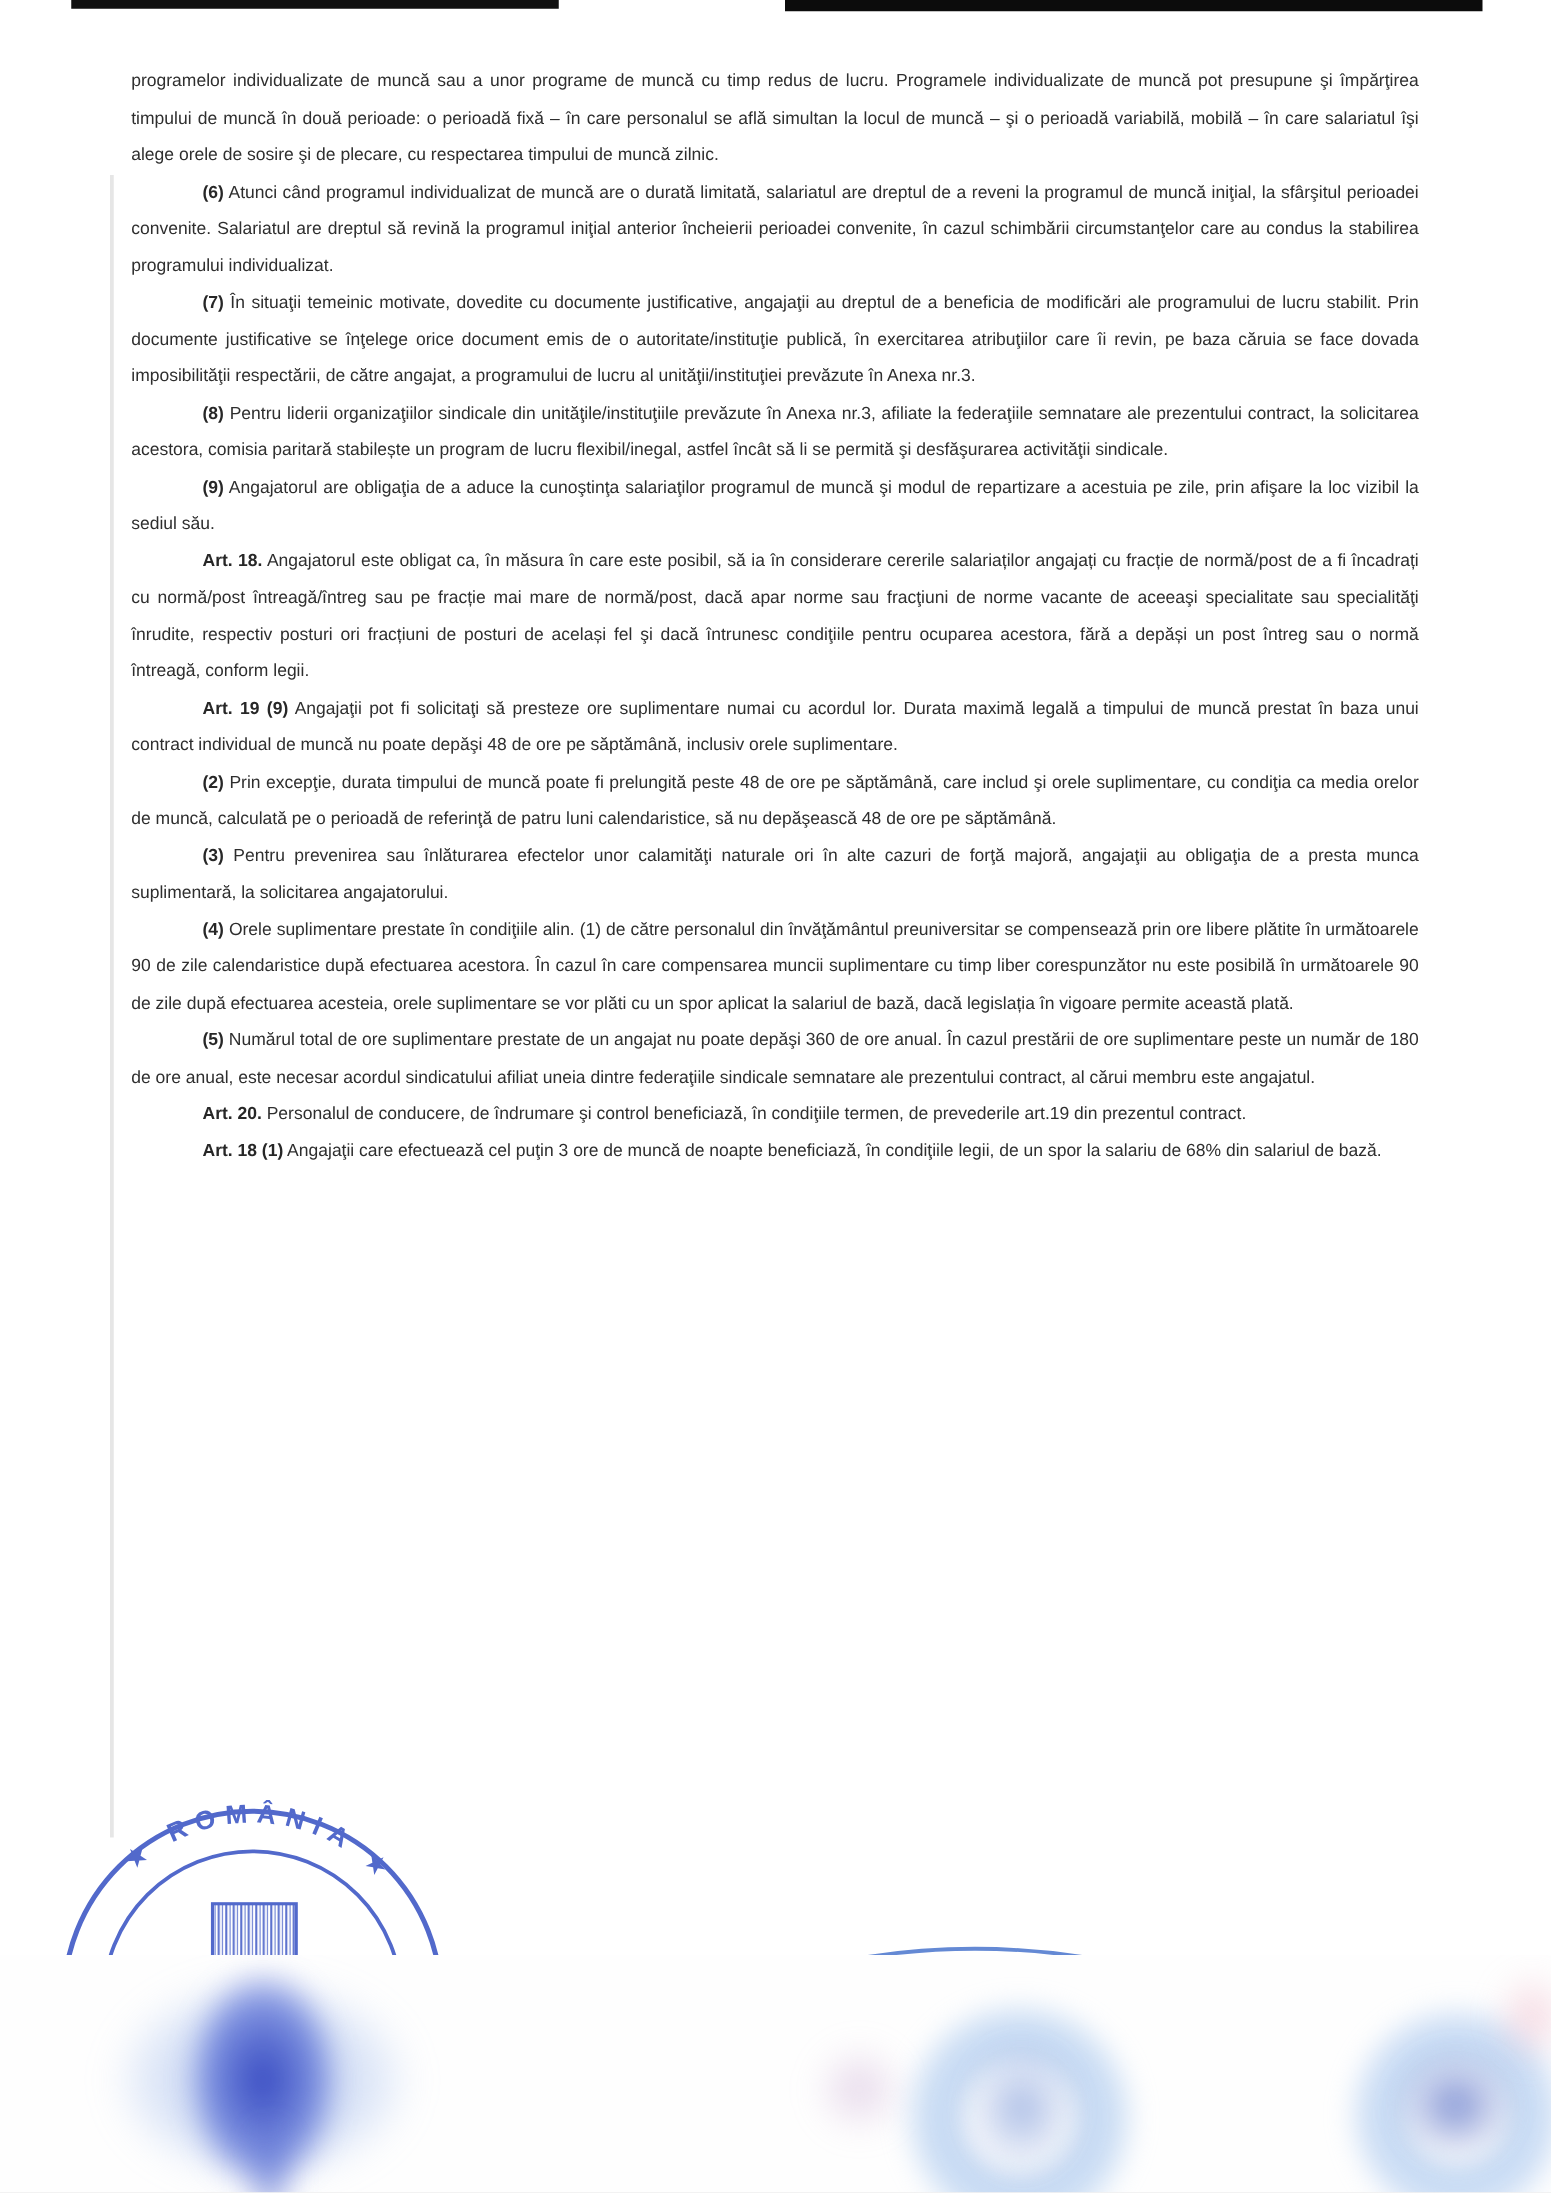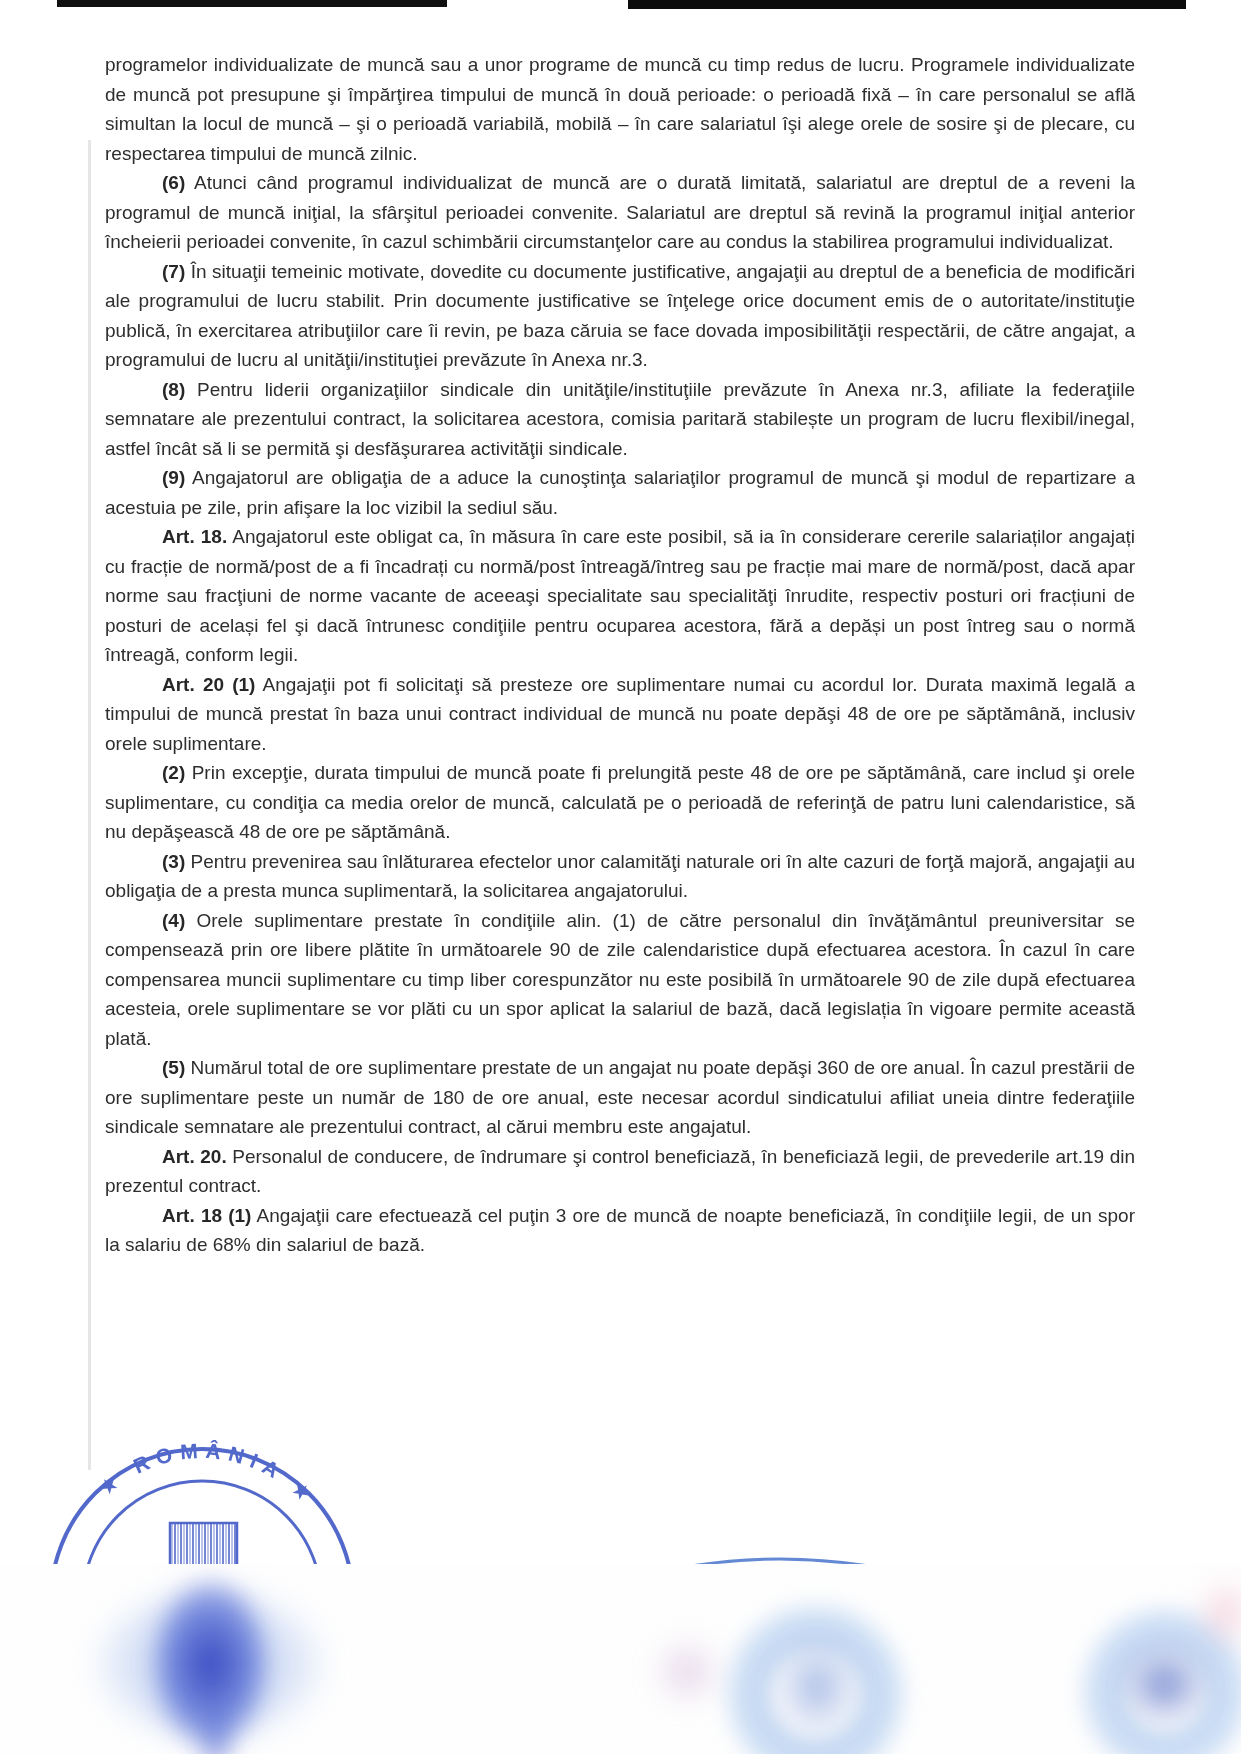--- a/index.html
+++ b/index.html
@@ -12,21 +12,21 @@
     font-family:"Liberation Sans","DejaVu Sans",sans-serif;
   }
   
   .scan-bar{position:absolute;top:0;background:#101010;}
   .scan-bar.left{left:57px;width:390px;height:7px;}
   .scan-bar.right{left:628px;width:558px;height:9px;background:#0c0c0c;}
   .scan-line{position:absolute;left:88px;top:140px;width:3px;height:1330px;background:#d9d9d9;opacity:.65;}
   
   .doc-body{
     position:absolute;left:105px;top:50px;width:1030px;
-    font-size:19px;line-height:29.5px;color:#2e2e2e;
+    font-size:14px;line-height:29.5px;color:#2e2e2e;
     text-align:justify;z-index:2;
   }
   .doc-body p{margin:0;text-indent:57px;}
   .doc-body p.no-indent{text-indent:0;}
   .doc-body b{font-weight:bold;color:#272727;}
   
   .stamp-svg{position:absolute;z-index:3;opacity:.88;pointer-events:none;}
   
   .blur-band{
     position:absolute;left:0;top:1564px;width:1241px;height:190px;
@@ -70,26 +70,26 @@
   <div class="scan-bar right"></div>
   <div class="scan-line"></div>
 
   <div class="doc-body">
       <p class="no-indent"><b></b><span>programelor individualizate de muncă sau a unor programe de muncă cu timp redus de lucru. Programele individualizate de muncă pot presupune şi împărţirea timpului de muncă în două perioade: o perioadă fixă – în care personalul se află simultan la locul de muncă – şi o perioadă variabilă, mobilă – în care salariatul îşi alege orele de sosire şi de plecare, cu respectarea timpului de muncă zilnic.</span></p>
       <p><b>(6)</b><span> Atunci când programul individualizat de muncă are o durată limitată, salariatul are dreptul de a reveni la programul de muncă iniţial, la sfârşitul perioadei convenite. Salariatul are dreptul să revină la programul iniţial anterior încheierii perioadei convenite, în cazul schimbării circumstanţelor care au condus la stabilirea programului individualizat.</span></p>
       <p><b>(7)</b><span> În situaţii temeinic motivate, dovedite cu documente justificative, angajaţii au dreptul de a beneficia de modificări ale programului de lucru stabilit. Prin documente justificative se înţelege orice document emis de o autoritate/instituţie publică, în exercitarea atribuţiilor care îi revin, pe baza căruia se face dovada imposibilităţii respectării, de către angajat, a programului de lucru al unităţii/instituţiei prevăzute în Anexa nr.3.</span></p>
       <p><b>(8)</b><span> Pentru liderii organizaţiilor sindicale din unităţile/instituţiile prevăzute în Anexa nr.3, afiliate la federaţiile semnatare ale prezentului contract, la solicitarea acestora, comisia paritară stabilește un program de lucru flexibil/inegal, astfel încât să li se permită şi desfăşurarea activităţii sindicale.</span></p>
       <p><b>(9)</b><span> Angajatorul are obligaţia de a aduce la cunoştinţa salariaţilor programul de muncă şi modul de repartizare a acestuia pe zile, prin afişare la loc vizibil la sediul său.</span></p>
       <p><b>Art. 18.</b><span> Angajatorul este obligat ca, în măsura în care este posibil, să ia în considerare cererile salariaților angajați cu fracție de normă/post de a fi încadrați cu normă/post întreagă/întreg sau pe fracție mai mare de normă/post, dacă apar norme sau fracţiuni de norme vacante de aceeaşi specialitate sau specialităţi înrudite, respectiv posturi ori fracțiuni de posturi de același fel şi dacă întrunesc condiţiile pentru ocuparea acestora, fără a depăși un post întreg sau o normă întreagă, conform legii.</span></p>
-      <p><b>Art. 20 (1)</b><span> Angajaţii pot fi solicitaţi să presteze ore suplimentare numai cu acordul lor. Durata maximă legală a timpului de muncă prestat în baza unui contract individual de muncă nu poate depăşi 48 de ore pe săptămână, inclusiv orele suplimentare.</span></p>
+      <p><b>Art. 19 (9)</b><span> Angajaţii pot fi solicitaţi să presteze ore suplimentare numai cu acordul lor. Durata maximă legală a timpului de muncă prestat în baza unui contract individual de muncă nu poate depăşi 48 de ore pe săptămână, inclusiv orele suplimentare.</span></p>
       <p><b>(2)</b><span> Prin excepţie, durata timpului de muncă poate fi prelungită peste 48 de ore pe săptămână, care includ şi orele suplimentare, cu condiţia ca media orelor de muncă, calculată pe o perioadă de referinţă de patru luni calendaristice, să nu depăşească 48 de ore pe săptămână.</span></p>
       <p><b>(3)</b><span> Pentru prevenirea sau înlăturarea efectelor unor calamităţi naturale ori în alte cazuri de forţă majoră, angajaţii au obligaţia de a presta munca suplimentară, la solicitarea angajatorului.</span></p>
       <p><b>(4)</b><span> Orele suplimentare prestate în condiţiile alin. (1) de către personalul din învăţământul preuniversitar se compensează prin ore libere plătite în următoarele 90 de zile calendaristice după efectuarea acestora. În cazul în care compensarea muncii suplimentare cu timp liber corespunzător nu este posibilă în următoarele 90 de zile după efectuarea acesteia, orele suplimentare se vor plăti cu un spor aplicat la salariul de bază, dacă legislația în vigoare permite această plată.</span></p>
       <p><b>(5)</b><span> Numărul total de ore suplimentare prestate de un angajat nu poate depăşi 360 de ore anual. În cazul prestării de ore suplimentare peste un număr de 180 de ore anual, este necesar acordul sindicatului afiliat uneia dintre federaţiile sindicale semnatare ale prezentului contract, al cărui membru este angajatul.</span></p>
-      <p><b>Art. 20.</b><span> Personalul de conducere, de îndrumare şi control beneficiază, în beneficiază legii, de prevederile art.19 din prezentul contract.</span></p>
+      <p><b>Art. 20.</b><span> Personalul de conducere, de îndrumare şi control beneficiază, în condiţiile termen, de prevederile art.19 din prezentul contract.</span></p>
       <p><b>Art. 18 (1)</b><span> Angajaţii care efectuează cel puţin 3 ore de muncă de noapte beneficiază, în condiţiile legii, de un spor la salariu de 68% din salariul de bază.</span></p>
     </div>
 
   <svg class="stamp-svg" style="left:30px;top:1440px" width="350" height="124" viewBox="0 0 350 124">
     <defs>
       <pattern id="hatch" width="6" height="6" patternUnits="userSpaceOnUse">
         <rect width="6" height="6" fill="none"></rect>
         <line x1="1" y1="0" x2="1" y2="6" stroke="#3b55c4" stroke-width="1.6"></line>
         <line x1="4" y1="0" x2="4" y2="6" stroke="#3b55c4" stroke-width="0.8"></line>
       </pattern>

